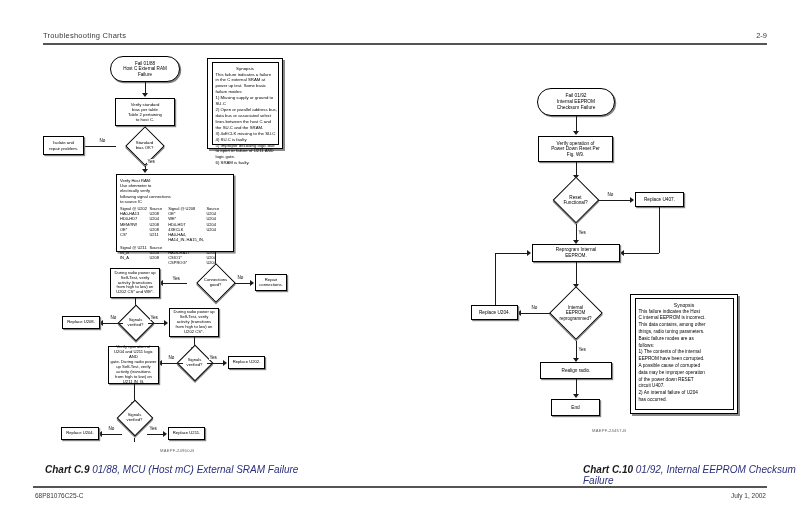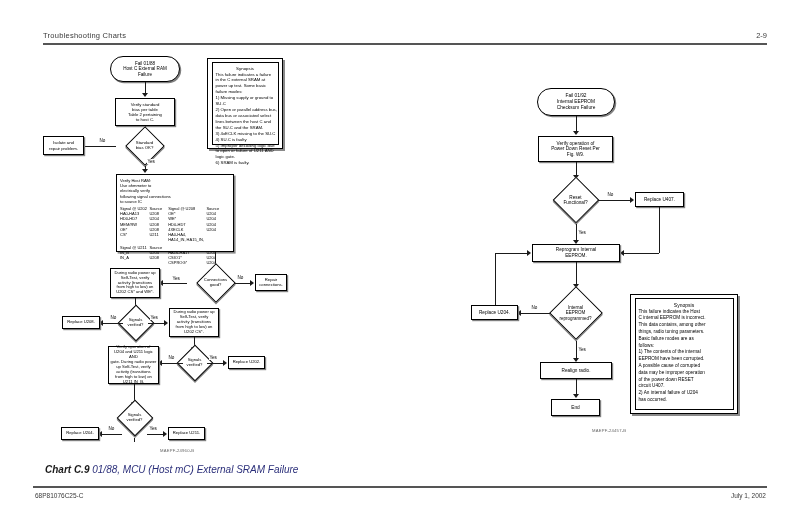--- a/index.html
+++ b/index.html
@@ -373,18 +373,22 @@
       </div>
     </div>
 
     <div class="abs maepf" style="left:592px;top:428px;">MAEPF-24457-B</div>
   </div>
 
   <div class="abs caption" id="cap-left">
     <b>Chart C.9</b>
     <span>01/88, MCU (Host mC) External SRAM Failure</span>
   </div>
+  <div class="abs caption" id="cap-right">
+    <b>Chart C.10</b>
+    <span>01/92, Internal EEPROM Checksum Failure</span>
+  </div>
 
   <div class="abs" id="ftr-rule"></div>
   <div class="abs" id="ftr-left">68P81076C25-C</div>
   <div class="abs" id="ftr-right">July 1, 2002</div>
 
 </div>
 
 </body></html>

